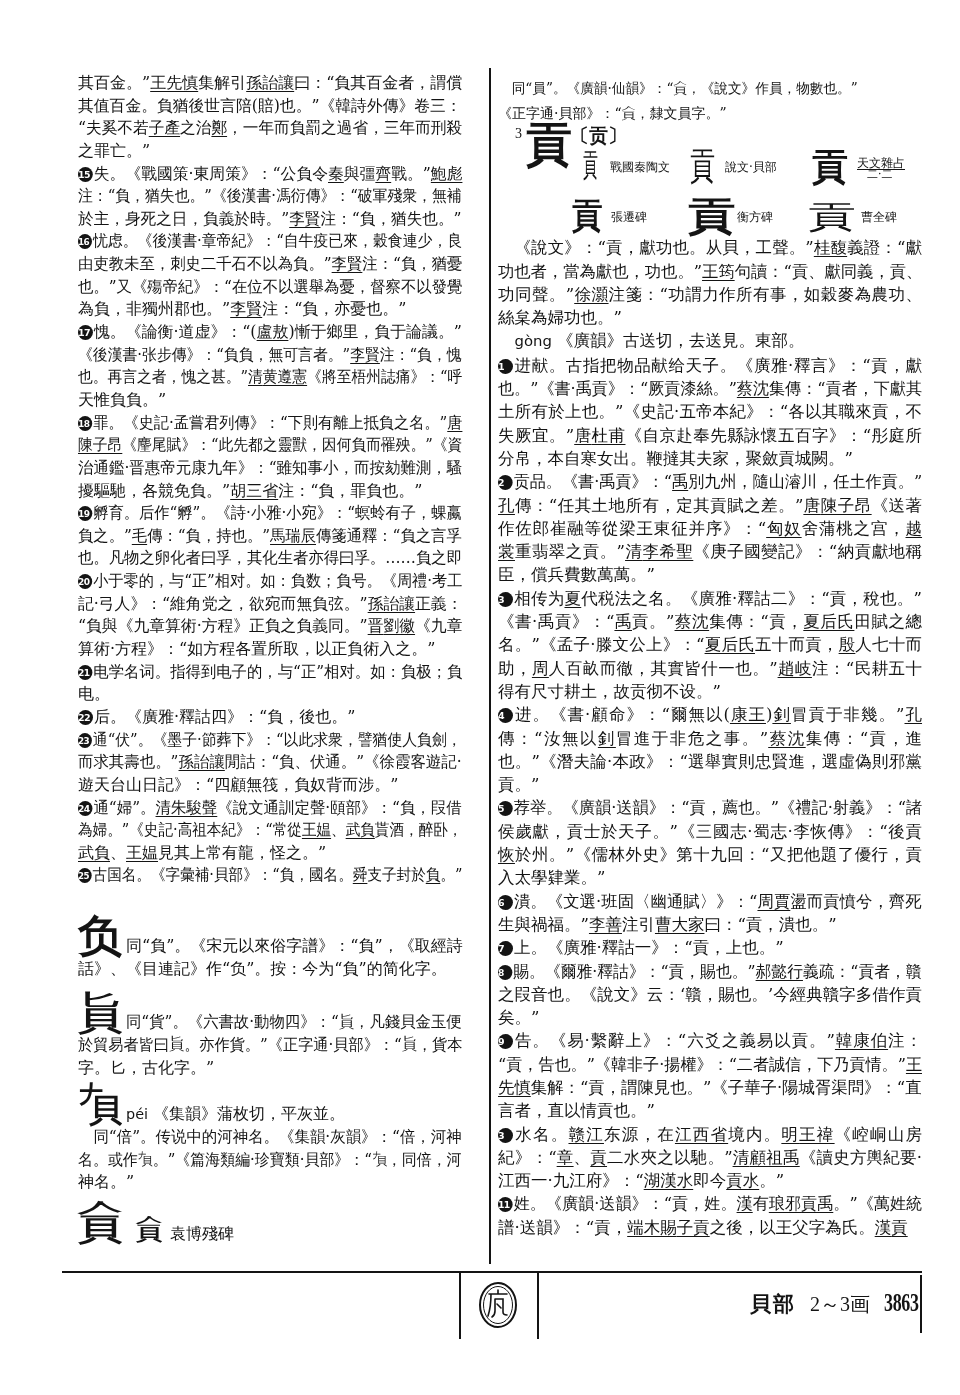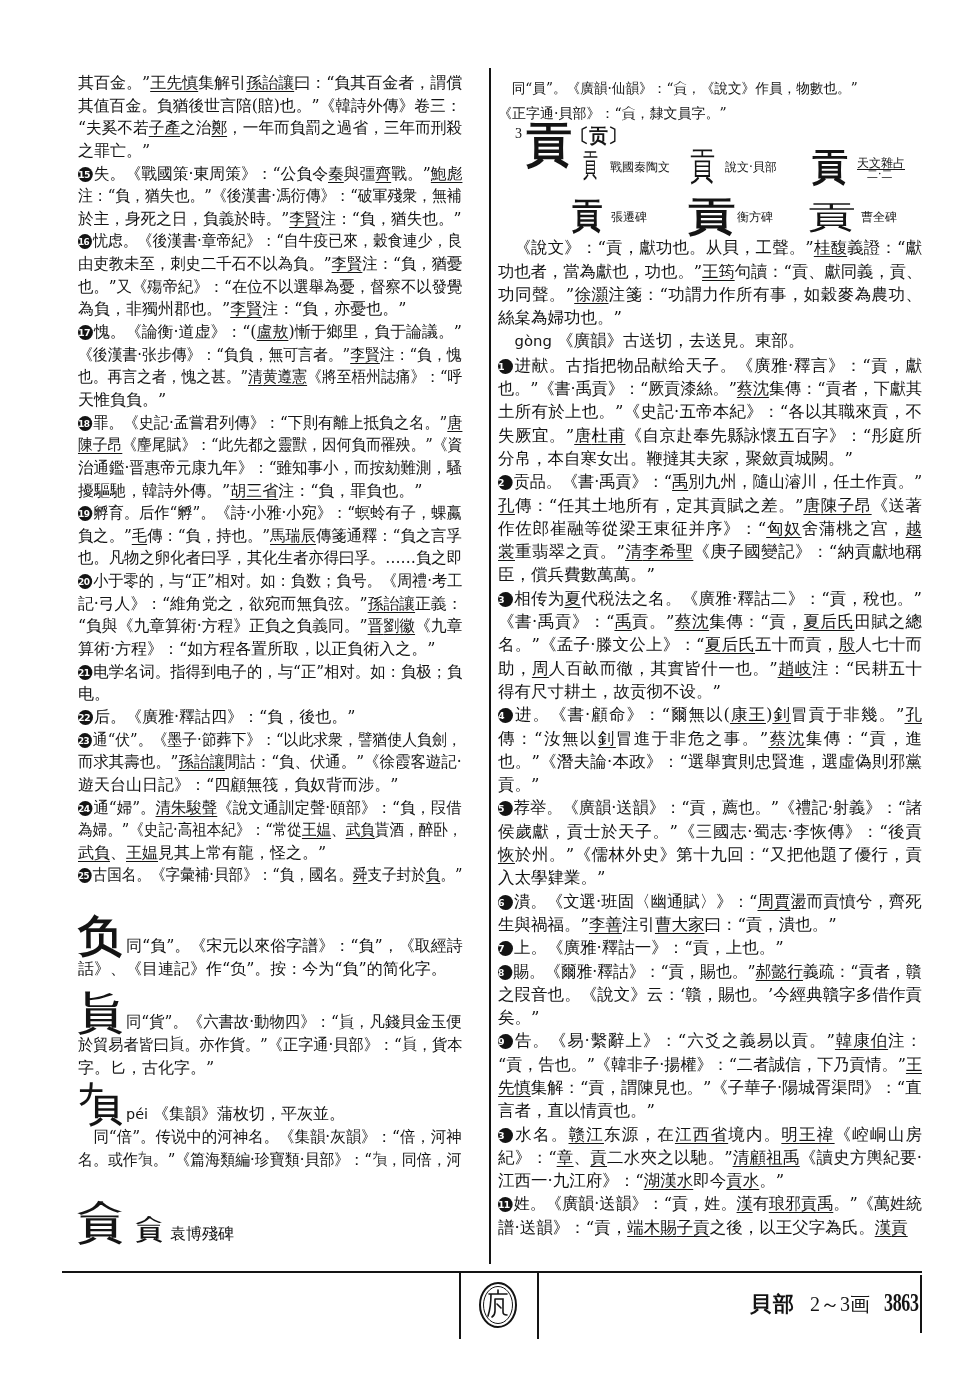--- a/index.html
+++ b/index.html
@@ -80,21 +80,21 @@
       <div class="line nw" style="transform: scaleX(0.96);"><span class="run">由吏教未至，刺史二千石不以為負。”</span><span class="u">李賢</span><span class="run">注：“負，猶憂</span></div>
       <div class="line nw" style="transform: scaleX(0.96);"><span class="run">也。”又《殤帝紀》：“在位不以選舉為憂，督察不以發覺</span></div>
       <div class="line end"><span class="run">為負，非獨州郡也。”</span><span class="u">李賢</span><span class="run">注：“負，亦憂也。”</span></div>
       <div class="line nw" style="transform: scaleX(0.9948);"><span class="badge">17</span><span class="run">愧。《論衡·道虚》：“(</span><span class="u">盧敖</span><span class="run">)慚于鄉里，負于論議。”</span></div>
       <div class="line nw" style="transform: scaleX(0.9275);"><span class="run">《後漢書·张步傳》：“負負，無可言者。”</span><span class="u">李賢</span><span class="run">注：“負，愧</span></div>
       <div class="line nw" style="transform: scaleX(0.9231);"><span class="run">也。再言之者，愧之甚。”</span><span class="u">清</span><span class="u">黄遵憲</span><span class="run">《將至梧州誌痛》：“呼</span></div>
       <div class="line end"><span class="run">天惟負負。”</span></div>
       <div class="line nw" style="transform: scaleX(0.9481);"><span class="badge">18</span><span class="run">罪。《史記·孟嘗君列傳》：“下則有離上抵負之名。”</span><span class="u">唐</span></div>
       <div class="line nw" style="transform: scaleX(0.9231);"><span class="u">陳子昂</span><span class="run">《麈尾賦》：“此先都之靈獸，因何負而罹殃。”《資</span></div>
       <div class="line nw" style="transform: scaleX(0.9673);"><span class="run">治通鑑·晋惠帝元康九年》：“雖知事小，而按劾難測，騷</span></div>
-      <div class="line end"><span class="run">擾驅馳，韓詩外傳。”</span><span class="u">胡三省</span><span class="run">注：“負，罪負也。”</span></div>
+      <div class="line end"><span class="run">擾驅馳，各競免負。”</span><span class="u">胡三省</span><span class="run">注：“負，罪負也。”</span></div>
       <div class="line nw" style="transform: scaleX(0.9529);"><span class="badge">19</span><span class="run">孵育。后作“孵”。《詩·小雅·小宛》：“螟蛉有子，蜾蠃</span></div>
       <div class="line nw" style="transform: scaleX(0.9576);"><span class="run">負之。”</span><span class="u">毛</span><span class="run">傳：“負，持也。”</span><span class="u">馬瑞辰</span><span class="run">傳箋通釋：“負之言孚</span></div>
       <div class="line nw" style="transform: scaleX(0.96);"><span class="run">也。凡物之卵化者曰孚，其化生者亦得曰孚。……負之即</span></div>
       <div class="line nw" style="transform: scaleX(0.9481);"><span class="badge">20</span><span class="run">小于零的，与“正”相对。如：負数；負号。《周禮·考工</span></div>
       <div class="line nw" style="transform: scaleX(0.9871);"><span class="run">記·弓人》：“維角党之，欲宛而無負弦。”</span><span class="u">孫詒讓</span><span class="run">正義：</span></div>
       <div class="line nw" style="transform: scaleX(0.9871);"><span class="run">“負與《九章算術·方程》正負之負義同。”</span><span class="u">晋</span><span class="u">劉徽</span><span class="run">《九章</span></div>
       <div class="line end"><span class="run">算術·方程》：“如方程各置所取，以正負術入之。”</span></div>
       <div class="line nw" style="transform: scaleX(0.96);"><span class="badge">21</span><span class="run">电学名词。指得到电子的，与“正”相对。如：負极；負</span></div>
       <div class="line end"><span class="run">电。</span></div>
       <div class="line end"><span class="badge">22</span><span class="run">后。《廣雅·釋詁四》：“負，後也。”</span></div>
@@ -135,20 +135,21 @@
   <div class="entry" style="top:1082px">
     <div class="head-row">
       <span class="headword"><span class="ids ids-ul"><span class="ids-a">𠂇</span><span class="ids-b">貝</span></span></span>
       <div class="textbox">
           <div class="line end"><span class="py">péi</span><span class="run"> 《集韻》蒲枚切，平灰並。</span></div>
         </div>
     </div>
     <div class="textbox">
         <div class="line ind nw" style="transform: scaleX(0.9648);"><span class="run">同“倍”。传说中的河神名。《集韻·灰韻》：“倍，河神</span></div>
         <div class="line nw" style="transform: scaleX(0.9343);"><span class="run">名。或作<span class="ids ids-ul"><span class="ids-a">𠂇</span><span class="ids-b">貝</span></span>。”《篇海類編·珍寶類·貝部》：“<span class="ids ids-ul"><span class="ids-a">𠂇</span><span class="ids-b">貝</span></span>，同倍，河</span></div>
+        <div class="line end"><span class="run">神名。”</span></div>
       </div>
   </div>
 
   <div class="entry" style="top:1200px">
     <div class="head-row">
       <span class="headword"><span class="ids ids-v"><span class="ids-a">亼</span><span class="ids-b">貝</span></span></span>
       <span class="inline-form"><span class="ids ids-v"><span class="ids-a">亼</span><span class="ids-b">貝</span></span></span>
       <span class="inline-form-label">袁博殘碑</span>
     </div>
   </div>

